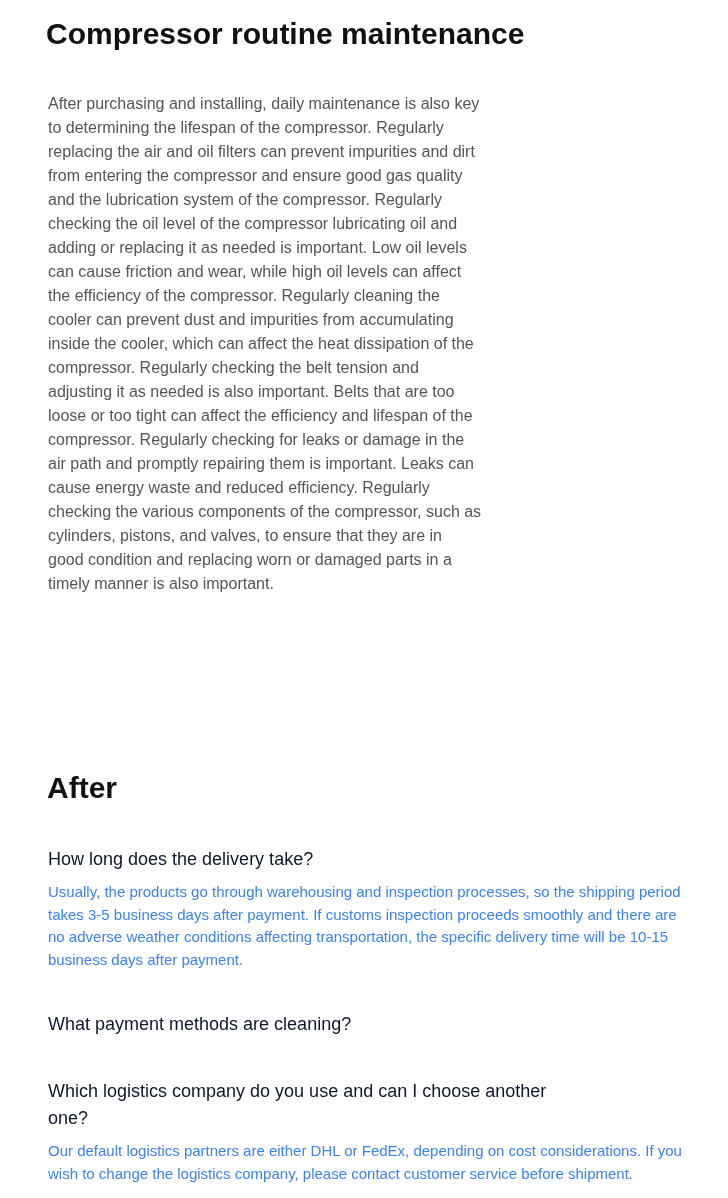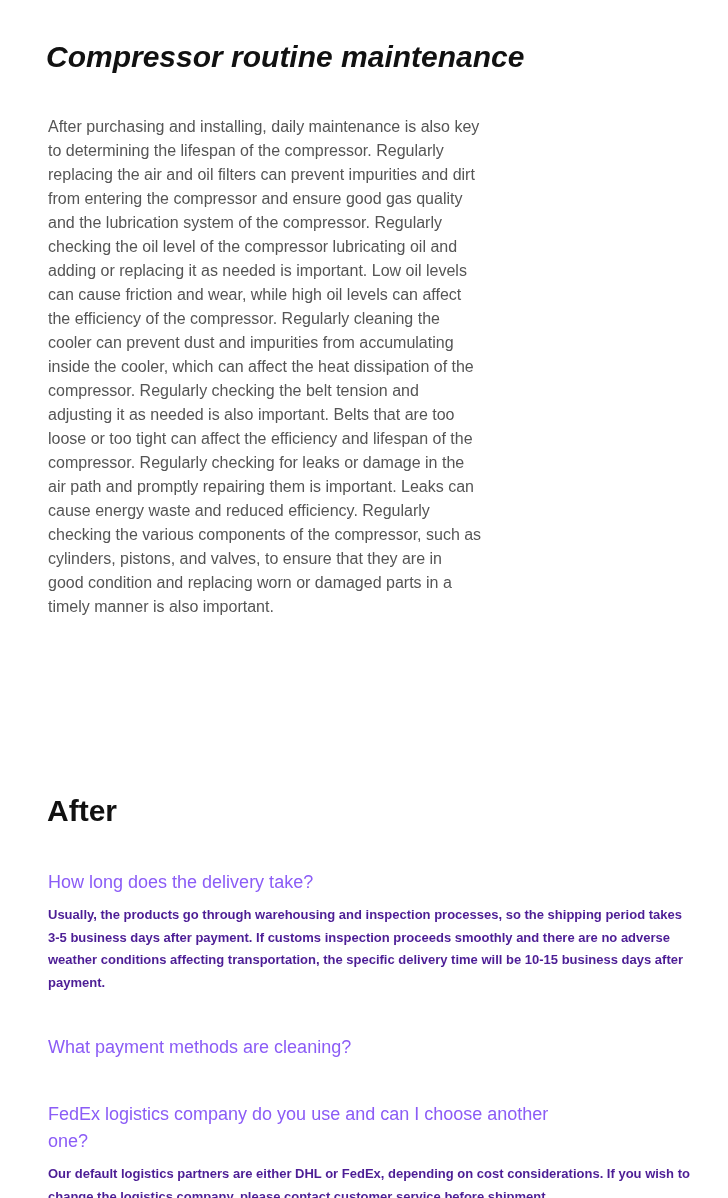--- a/index.html
+++ b/index.html
@@ -23,22 +23,21 @@
   .section-title {
     margin: 0;
     margin-left: 46px;
     font-size: 30px;
     line-height: 36px;
     font-weight: 700;
     color: #111111;
     letter-spacing: 0;
   }
   .main-title {
-    padding-top: 39px;
-    font-style: italic;
+    padding-top: 16px;
   }
   .intro-paragraph {
     margin: 40px 0 12px 48px;
     width: 434px;
     font-size: 16px;
     line-height: 24px;
     color: #555555;
   }
   .faq-title {
     margin-top: 174px;
@@ -51,29 +50,28 @@
   .faq-item {
     margin: 0;
     padding: 0;
   }
   .faq-question {
     margin: 40px 0 0 48px;
     max-width: 530px;
     font-size: 18px;
     line-height: 27px;
     font-weight: 400;
-    color: #8b5cf6;
+    color: #0f172a;
   }
   .faq-answer {
     margin: 8px 0 0 48px;
     width: 645px;
-    font-size: 13px;
+    font-size: 15px;
     line-height: 22.5px;
-    color: #4c1d95;
-    font-weight: bold;
+    color: #3b82f6;
   }
 </style>
 </head>
 <body>
 
 <div class="page">
 
   <h1 class="section-title main-title">Compressor routine maintenance</h1>
 
   <p class="intro-paragraph">After purchasing and installing, daily maintenance is also key to determining the lifespan of the compressor. Regularly replacing the air and oil filters can prevent impurities and dirt from entering the compressor and ensure good gas quality and the lubrication system of the compressor. Regularly checking the oil level of the compressor lubricating oil and adding or replacing it as needed is important. Low oil levels can cause friction and wear, while high oil levels can affect the efficiency of the compressor. Regularly cleaning the cooler can prevent dust and impurities from accumulating inside the cooler, which can affect the heat dissipation of the compressor. Regularly checking the belt tension and adjusting it as needed is also important. Belts that are too loose or too tight can affect the efficiency and lifespan of the compressor. Regularly checking for leaks or damage in the air path and promptly repairing them is important. Leaks can cause energy waste and reduced efficiency. Regularly checking the various components of the compressor, such as cylinders, pistons, and valves, to ensure that they are in good condition and replacing worn or damaged parts in a timely manner is also important.</p>
@@ -85,19 +83,19 @@
     <div class="faq-item">
       <h2 class="faq-question">How long does the delivery take?</h2>
       <p class="faq-answer">Usually, the products go through warehousing and inspection processes, so the shipping period takes 3-5 business days after payment. If customs inspection proceeds smoothly and there are no adverse weather conditions affecting transportation, the specific delivery time will be 10-15 business days after payment.</p>
     </div>
 
     <div class="faq-item">
       <h2 class="faq-question">What payment methods are cleaning?</h2>
     </div>
 
     <div class="faq-item">
-      <h2 class="faq-question">FedEx logistics company do you use and can I choose another one?</h2>
+      <h2 class="faq-question">Which logistics company do you use and can I choose another one?</h2>
       <p class="faq-answer">Our default logistics partners are either DHL or FedEx, depending on cost considerations. If you wish to change the logistics company, please contact customer service before shipment.</p>
     </div>
 
   </div>
 
 </div>
 
 </body></html>

